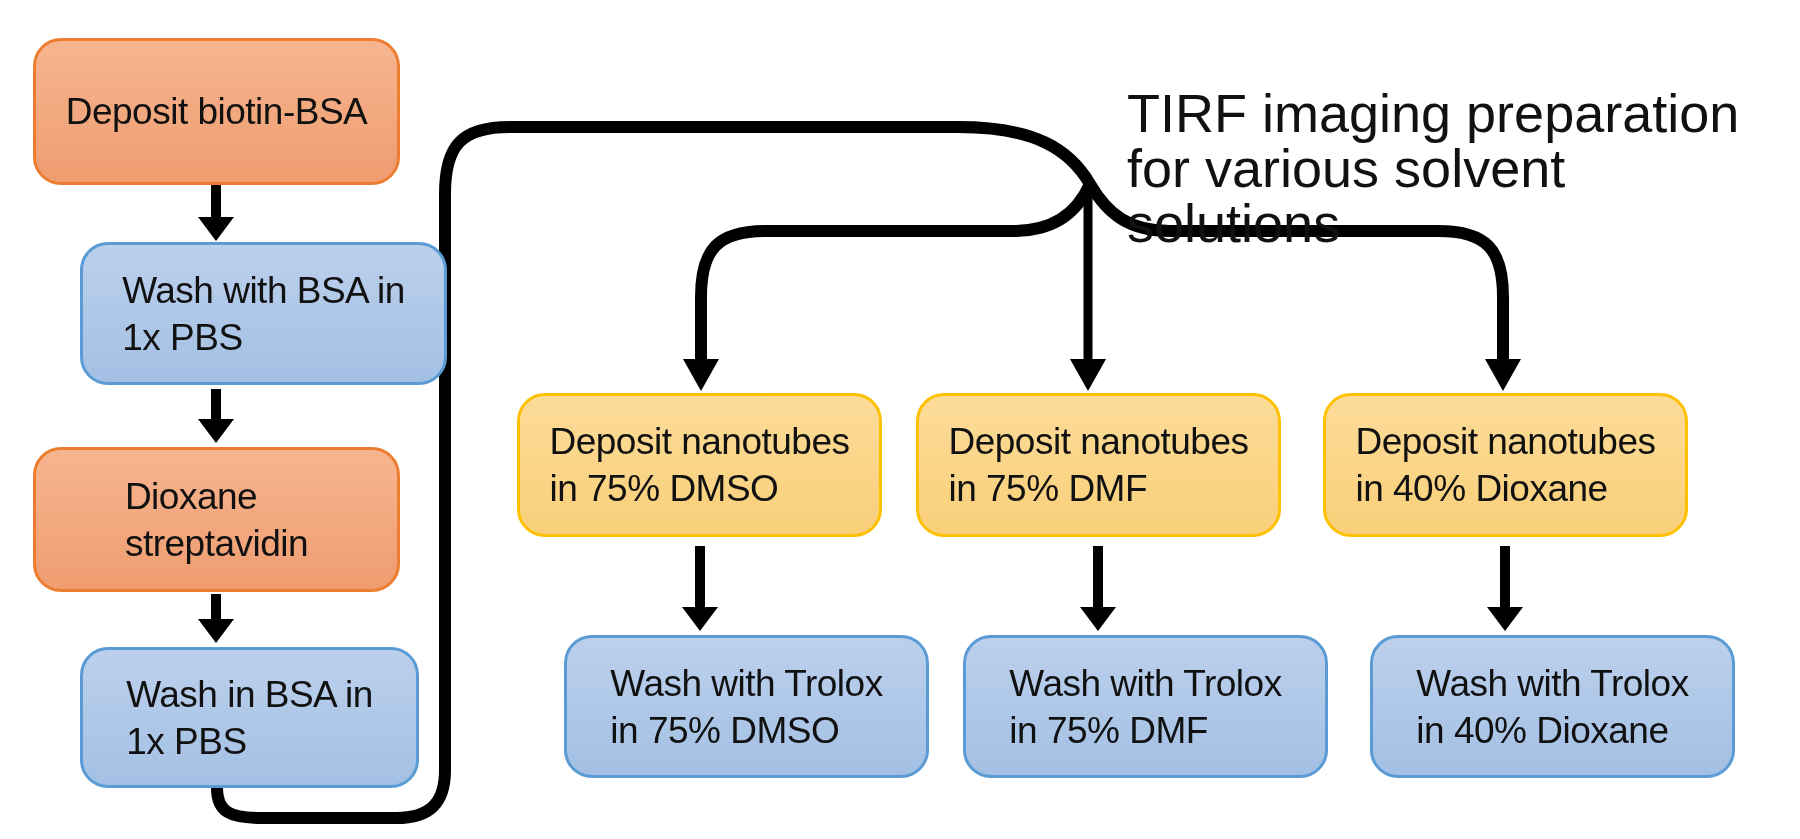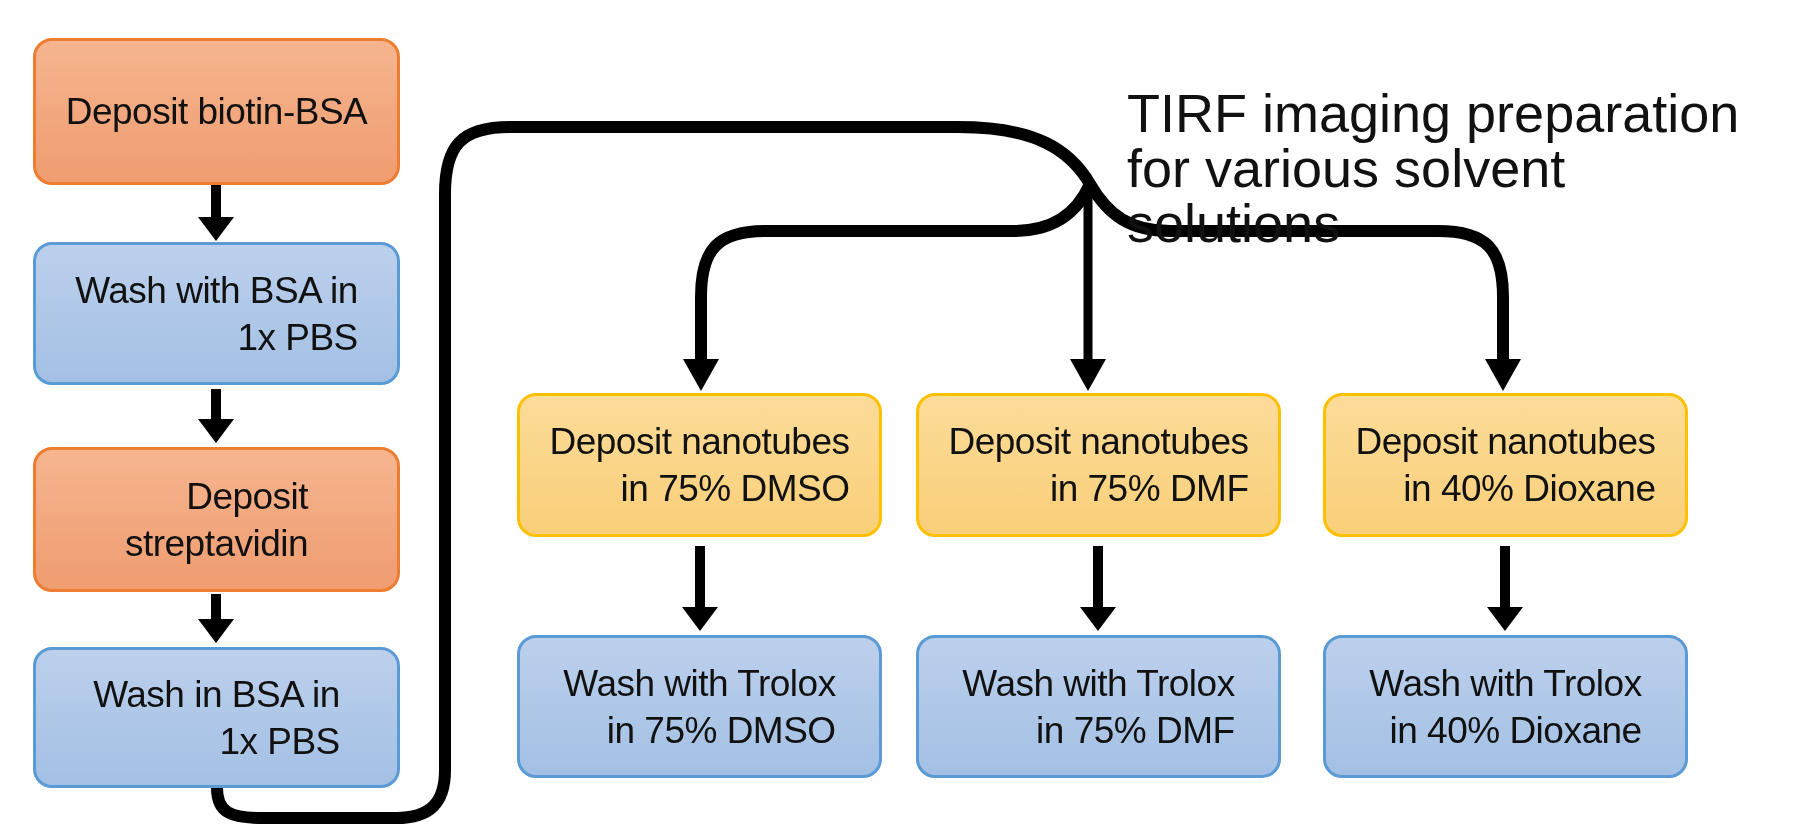--- a/index.html
+++ b/index.html
@@ -20,38 +20,39 @@
     left: 0;
     top: 0;
     pointer-events: none;
   }
   .box {
     position: absolute;
     box-sizing: border-box;
     display: flex;
     align-items: center;
     justify-content: center;
-    text-align: right;
-    border-radius: 19px;
+    text-align: left;
+    border-radius: 28px;
     color: var(--text, #111111);
     font-size: 37px;
     line-height: 47px;
     z-index: 2;
   }
   .box-label {
     white-space: pre-line;
     letter-spacing: -0.5px;
   }
   .box.orange {
     background: linear-gradient(180deg, var(--orange-fill-top, #F6B58F), var(--orange-fill-bottom, #EF9C70));
     border: 3px solid var(--orange-border, #ED7D31);
   }
   .box.blue {
     background: linear-gradient(180deg, var(--blue-fill-top, #BCD0EC), var(--blue-fill-bottom, #A3C0E4));
     border: 3px solid var(--blue-border, #5B9BD5);
+    margin-left: 47px;
   }
   .box.yellow {
     background: linear-gradient(180deg, var(--yellow-fill-top, #FCDC99), var(--yellow-fill-bottom, #F9CF79));
     border: 3px solid var(--yellow-border, #FFC000);
   }
   .title {
     position: absolute;
     left: 1127px;
     top: 86px;
     width: 640px;
@@ -138,24 +139,24 @@
 for various solvent solutions</div>
 
   <div class="box orange" style="left:33px; top:38px; width:367px; height:147px">
     <span class="box-label">Deposit biotin-BSA</span>
   </div>
   <div class="box blue" style="left:33px; top:242px; width:367px; height:143px">
     <span class="box-label">Wash with BSA in
 1x PBS</span>
   </div>
   <div class="box orange" style="left:33px; top:447px; width:367px; height:145px">
-    <span class="box-label">Deposit
+    <span class="box-label">Dioxane
 streptavidin</span>
   </div>
-  <div class="box blue" style="left:33px; top:647px; width:367px; height:141px">
+  <div class="box blue" style="left:33px; top:647px; width:339px; height:141px">
     <span class="box-label">Wash in BSA in
 1x PBS</span>
   </div>
 
   <div class="box yellow" style="left:517px; top:393px; width:365px; height:144px">
     <span class="box-label">Deposit nanotubes
 in 75% DMSO</span>
   </div>
   <div class="box blue" style="left:517px; top:635px; width:365px; height:143px">
     <span class="box-label">Wash with Trolox

